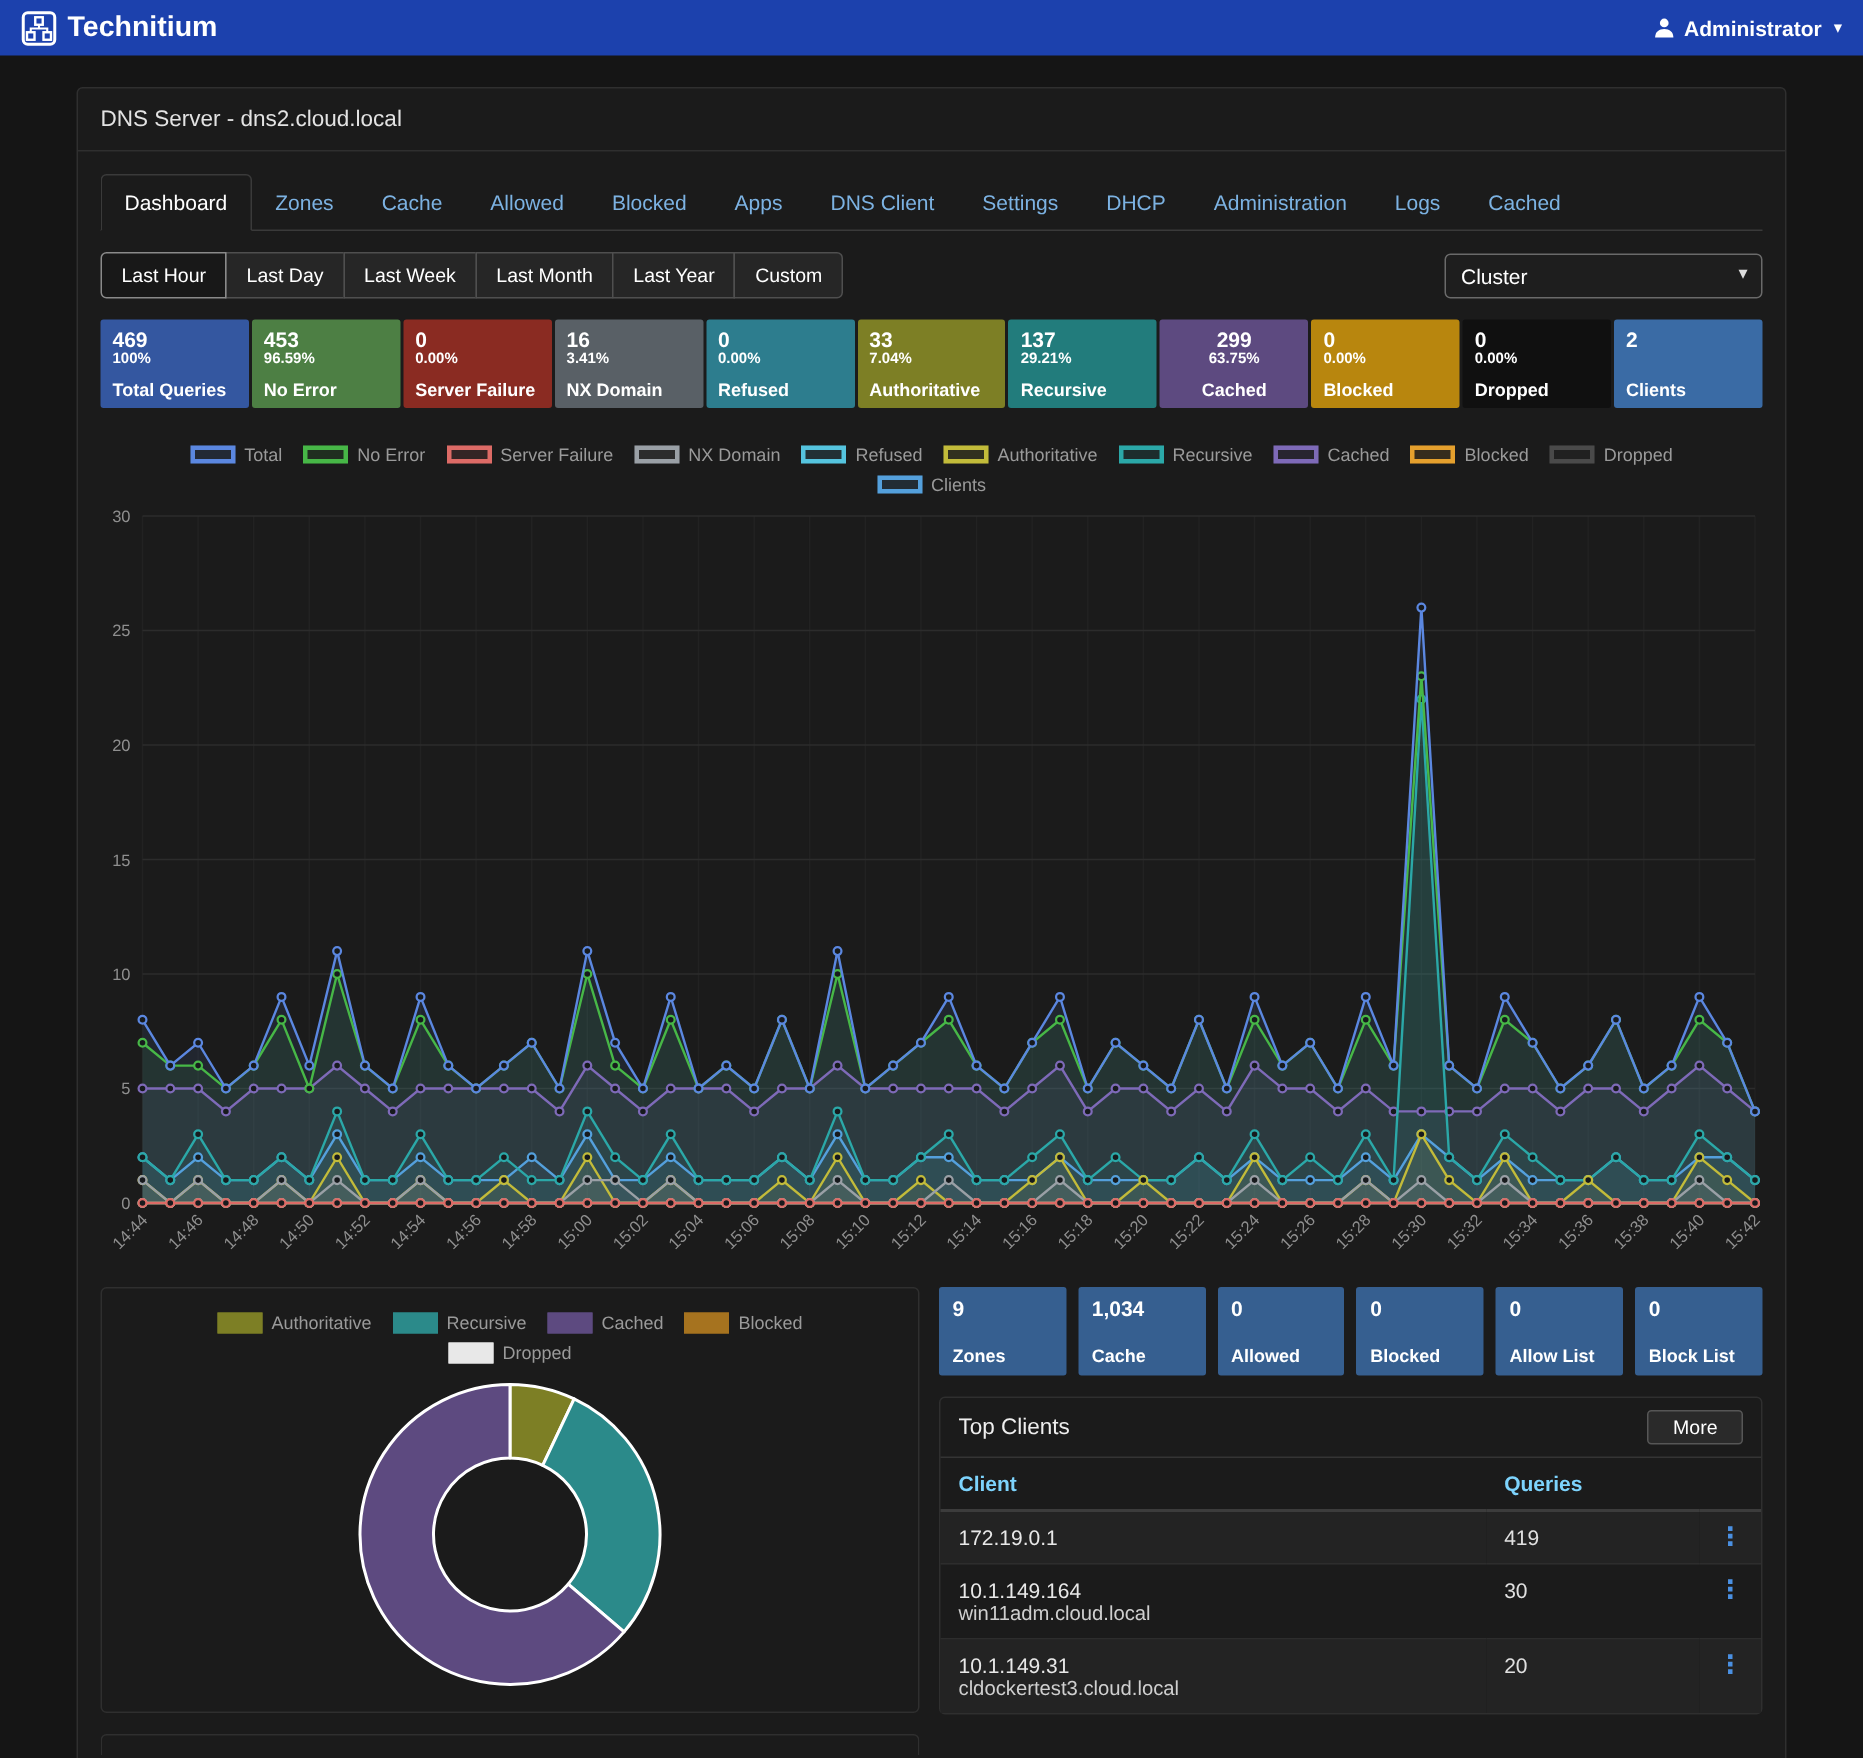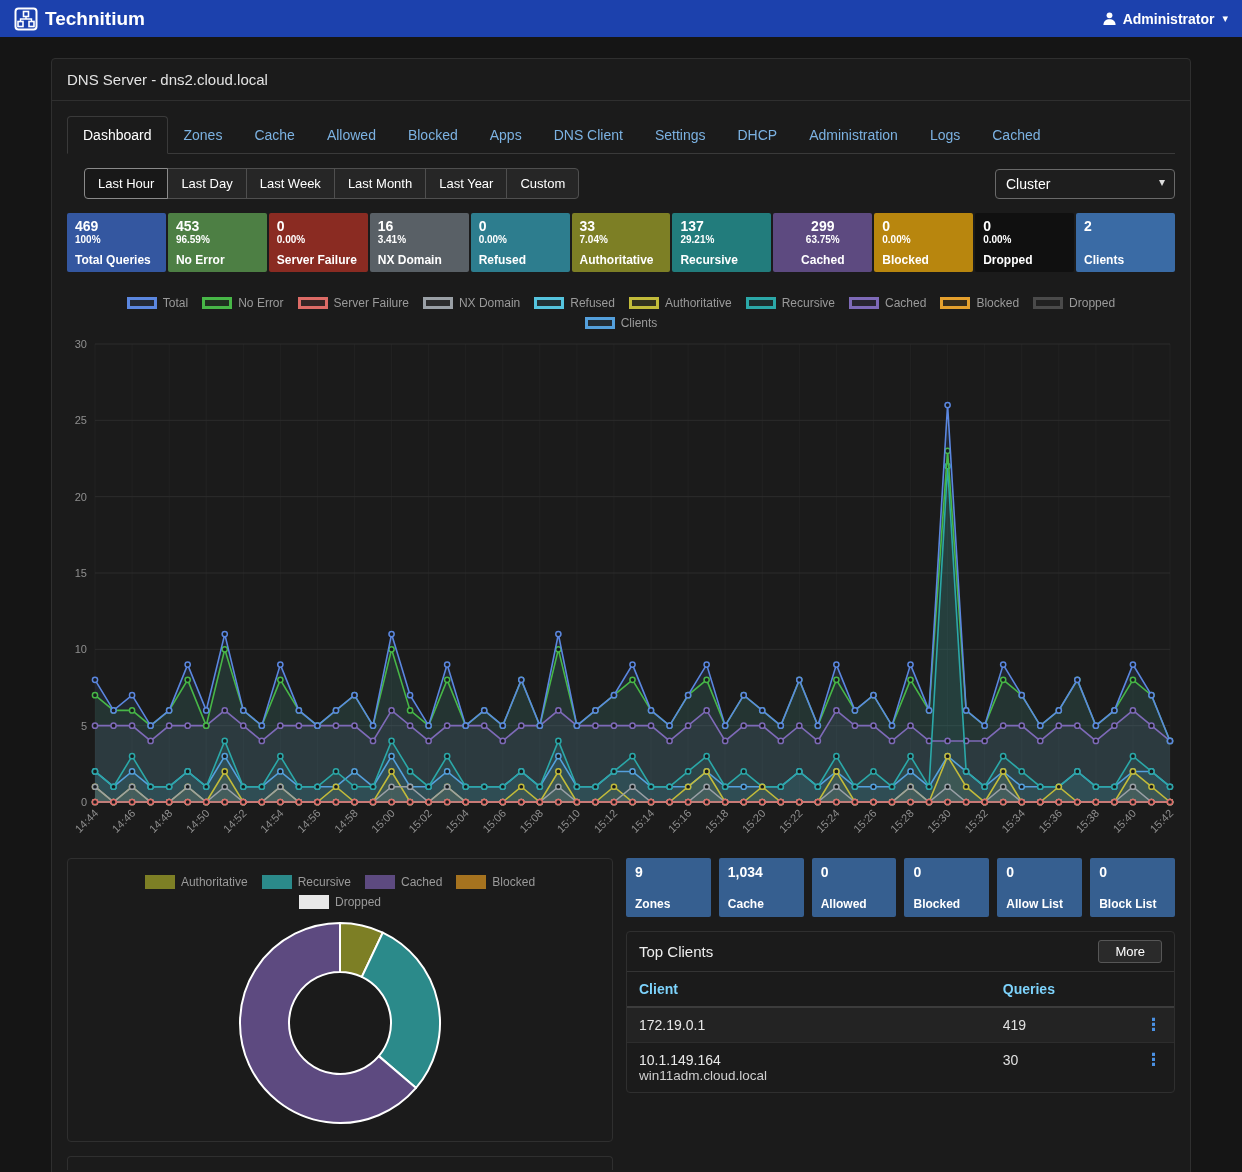--- a/index.html
+++ b/index.html
@@ -25,24 +25,24 @@
   .panel-heading { padding:12px 15px; font-size:15px; color:#e3e3e3; border-bottom:1px solid #2f2f2f; }
   .panel-body { padding:15px; }
   
   .tabs { list-style:none; display:flex; margin:0 0 14px 0; padding:0; border-bottom:1px solid #3a3a3a; }
   .tabs li { padding:10px 15px; color:#7cb2e2; cursor:pointer; border:1px solid transparent; border-radius:4px 4px 0 0; margin-bottom:-1px; }
   .tabs li.active { color:#fff; background:#1b1b1b; border-color:#3a3a3a #3a3a3a transparent; cursor:default; }
   
   .toolbar { display:flex; justify-content:space-between; align-items:center; margin:4px 0 14px 0; }
   .btn-group { display:flex; }
   .btn { background:#262626; border:1px solid #4f4f4f; color:#fff; font-size:13px; padding:7px 13px; cursor:pointer; margin-left:-1px; font-family:inherit; }
-  .btn:first-child { border-radius:4px 0 0 4px; margin-left:17px; }
+  .btn:first-child { border-radius:4px 0 0 4px; margin-left:0; }
   .btn:last-child { border-radius:0 4px 4px 0; }
   .btn.active { background:#181818; border-color:#8a8a8a; position:relative; z-index:1; }
-  .select-wrap { position:relative; width:180px; }
+  .select-wrap { position:relative; width:212px; }
   .select-wrap::after { content:"▾"; position:absolute; right:10px; top:6px; color:#ddd; pointer-events:none; font-size:12px; }
   select { width:100%; background:#1e1e1e; color:#fff; border:1px solid #6a6a6a; border-radius:4px; padding:6px 10px; font-size:14px; appearance:none; -webkit-appearance:none; font-family:inherit; }
   
   .stat-cards { display:flex; gap:2px; }
   .stat-card { flex:1; height:59px; padding:5px 8px; color:#fff; border-radius:2px; display:flex; flex-direction:column; }
   .stat-value { font-size:14px; font-weight:bold; line-height:16px; }
   .stat-percent { font-size:10px; line-height:12px; min-height:12px; font-weight:bold; }
   .stat-label { font-size:12px; font-weight:bold; margin-top:auto; line-height:14px; }
   
   .chart-legend { display:flex; flex-wrap:wrap; justify-content:center; column-gap:14px; row-gap:6px; margin:24px auto 6px auto; max-width:1020px; }
@@ -1084,20 +1084,28 @@
                   <td class="col-m"><span class="kebab">⋮</span></td>
                 </tr>
                 <tr>
                   <td>
                     <div class="client-ip">10.1.149.164</div>
                     <div class="client-host">win11adm.cloud.local</div>
                   </td>
                   <td class="col-q"><span class="queries-val">30</span></td>
                   <td class="col-m"><span class="kebab">⋮</span></td>
                 </tr>
+                <tr>
+                  <td>
+                    <div class="client-ip">10.1.149.31</div>
+                    <div class="client-host">cldockertest3.cloud.local</div>
+                  </td>
+                  <td class="col-q"><span class="queries-val">20</span></td>
+                  <td class="col-m"><span class="kebab">⋮</span></td>
+                </tr>
               </tbody>
             </table>
           </div>
         </div>
       </div>
 
     </div>
   </div>
 </div>
 

